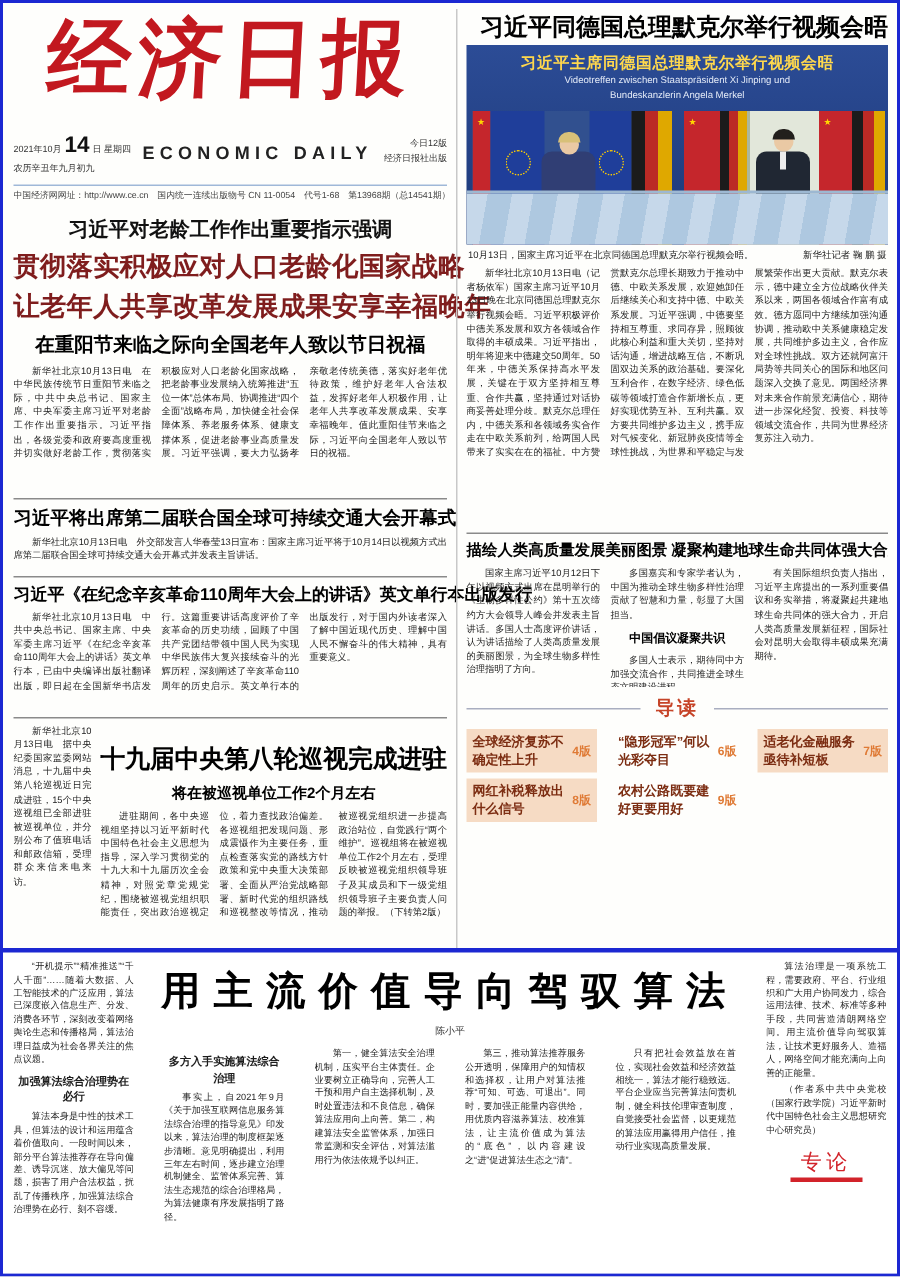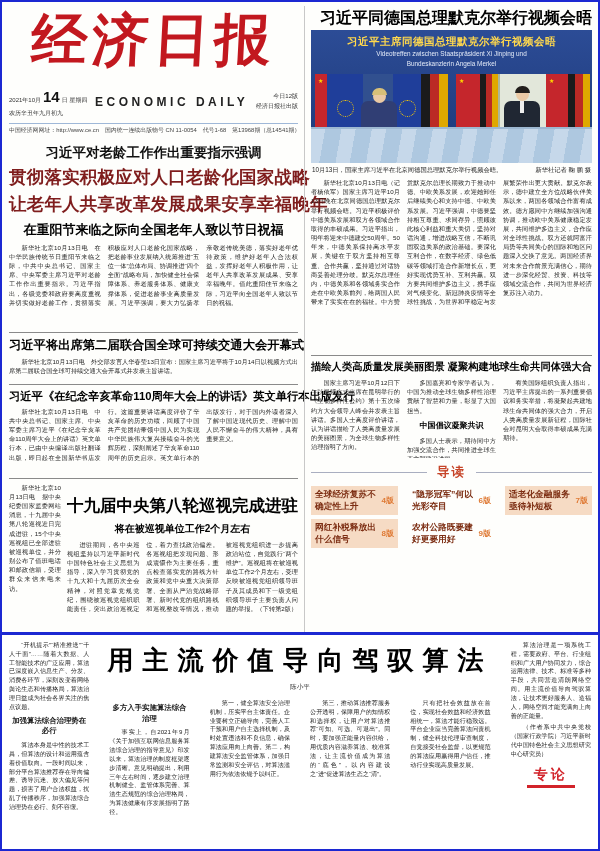--- a/index.html
+++ b/index.html
@@ -97,21 +97,21 @@
   .bcol { flex:1; min-width:0; overflow:hidden; font-size:6.1px; line-height:1.45;
           text-align:justify; color:#1c1c1c; }
   .bcol p { text-indent:2em; }
   .pad-title { padding-top:58px; }
   .btitle-wrap { position:absolute; left:96px; right:96px; top:8px; text-align:center; }
   .btitle { font-size:26px; font-weight:900; letter-spacing:9px; color:#000; white-space:nowrap; }
   .bbyline { font-size:6.6px; color:#333; margin-top:5px; }
   .bsub { font-weight:900; font-size:7.4px; text-align:center; text-indent:0; margin:4px 0; }
   .author-note { margin-top:3px; text-indent:2em; }
   .tag-wrap { text-align:center; margin-top:5px; }
-  .zhuanlun-tag { display:inline-block; color:#d2232a; font-weight:700; font-size:14px;
+  .zhuanlun-tag { display:inline-block; color:#d2232a; font-weight:400; font-size:14px;
                   letter-spacing:3px; border-bottom:3px solid #d2232a; padding:0 7px 1px; }
 </style>
 </head>
 <body>
 
 <div class="page">
 
   <div class="upper">
 
     <div class="half-left">

